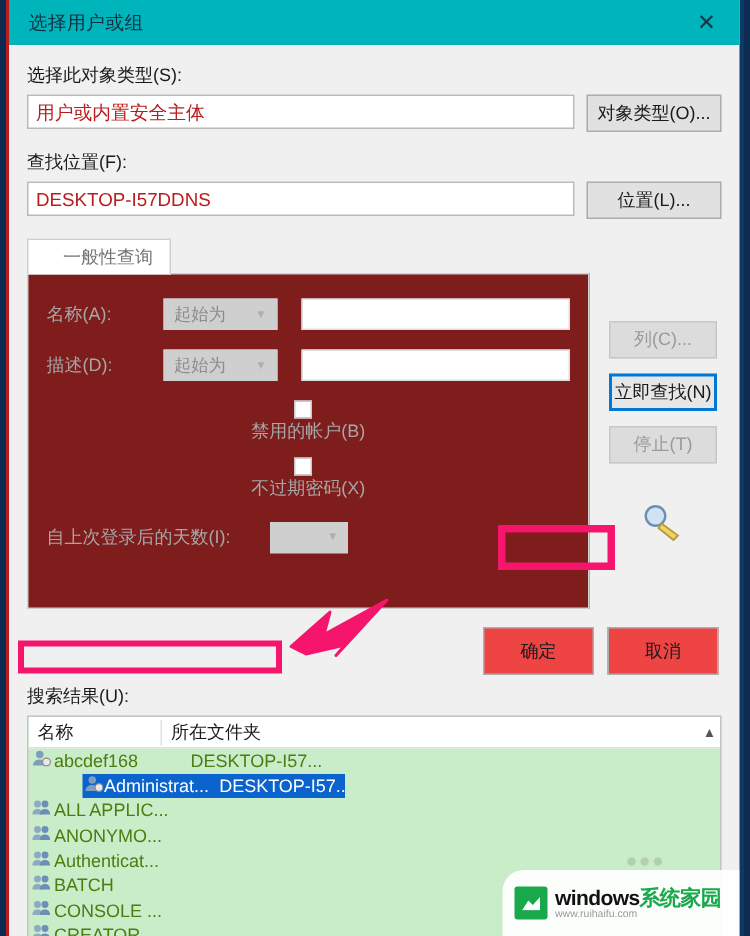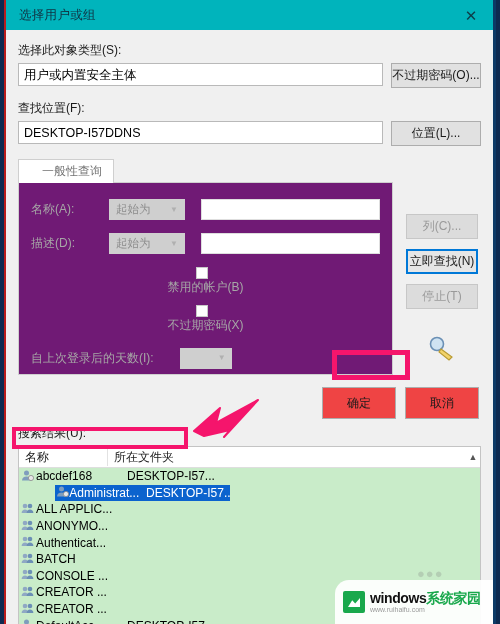--- a/index.html
+++ b/index.html
@@ -32,41 +32,41 @@
   }
 
   
   .client{padding:0 12px;box-sizing:border-box;position:relative;}
 
   .fieldlabel{font-size:12px;color:#1a1a1a;margin:12px 0 4px 0;}
 
   .rowflex{display:flex;align-items:flex-start;gap:8px;}
   .txtbox{
     flex:1;height:23px;background:#fff;border:1px solid #b9b9b9;
-    font-size:12.5px;color:#000000;padding:0 5px;line-height:23px;
+    font-size:12.5px;color:#b91c1c;padding:0 5px;line-height:23px;
     box-sizing:border-box;overflow:hidden;white-space:nowrap;
   }
   .btn{
     height:25px;min-width:90px;background:#e1e1e1;border:1px solid #adadad;
     font-size:12px;color:#1a1a1a;display:flex;align-items:center;justify-content:center;
     box-sizing:border-box;
   }
   .btn.dis{color:#9a9a9a;background:#dcdcdc;border-color:#c7c7c7;}
   .btn.focus{background:#e6e6e6;border:2px solid #0078d7;}
 
   
   .tabstrip{margin-top:14px;display:flex;align-items:flex-end;height:22px;}
   .tab{
     background:#fff;border:1px solid #cfcfcf;border-bottom:none;
     font-size:12px;color:#737373;padding:3px 11px 3px 23px;
     position:relative;top:1px;z-index:2;text-align:center;
   }
   .panelwrap{display:flex;gap:10px;}
   .panel{
-    flex:1;background:#701a75;border:1px solid #cfcfcf;height:193px;
+    flex:1;background:#7f1d1d;border:1px solid #cfcfcf;height:224px;
     box-sizing:border-box;padding:16px 12px 0 12px;position:relative;
   }
   .sidebtns{width:78px;padding-top:16px;display:flex;flex-direction:column;gap:10px;align-items:center;}
 
   .qrow{display:flex;align-items:center;margin-bottom:13px;}
   .qlabel{width:78px;font-size:12px;color:#a6a6a6;}
   .combo{
     width:76px;height:21px;background:#cfcfcf;border:1px solid #cfcfcf;
     font-size:11.5px;color:#8c8c8c;display:flex;align-items:center;
     padding-left:6px;box-sizing:border-box;position:relative;
@@ -111,21 +111,21 @@
   }
   .lhead{
     display:flex;background:#fff;height:20px;align-items:center;
     border-bottom:1px solid #dedede;font-size:12px;color:#1a1a1a;
   }
   .lhead .c1{width:88px;padding-left:6px;box-sizing:border-box;}
   .lhead .c2{width:88px;border-left:1px solid #e2e2e2;padding-left:6px;box-sizing:border-box;}
   .lhead .c3{flex:1;border-left:1px solid #e2e2e2;}
   .lhead .sb{width:14px;display:flex;align-items:center;justify-content:center;color:#555;font-size:9px;}
 
-  .lrow{display:flex;align-items:center;height:16.6px;font-size:12px;color:#000000;}
+  .lrow{display:flex;align-items:center;height:16.6px;font-size:12px;color:#4d7c0f;}
   .lrow .ico{width:17px;text-align:center;font-size:11px;line-height:1;}
   .lrow .nm{width:88px;white-space:nowrap;overflow:hidden;}
   .lrow .fd{width:100px;white-space:nowrap;overflow:hidden;padding-left:3px;}
   .lrow.sel{background:#0b63ce;color:#fff;width:175px;margin-left:36px;}
 
   .hl-row{
     position:absolute;border:4px solid #f5156c;box-sizing:border-box;pointer-events:none;
   }
 
   
@@ -163,21 +163,21 @@
     <div class="titlebar">
       <div class="ttl">选择用户或组</div>
       <div class="closebtn">✕</div>
     </div>
 
     <div class="client">
 
       <div class="fieldlabel">选择此对象类型(S):</div>
       <div class="rowflex">
         <div class="txtbox">用户或内置安全主体</div>
-        <div class="btn">不过期密码(O)...</div>
+        <div class="btn">对象类型(O)...</div>
       </div>
 
       <div class="fieldlabel">查找位置(F):</div>
       <div class="rowflex">
         <div class="txtbox">DESKTOP-I57DDNS</div>
         <div class="btn">位置(L)...</div>
       </div>
 
       <div class="tabstrip">
         <div class="tab">一般性查询</div>

